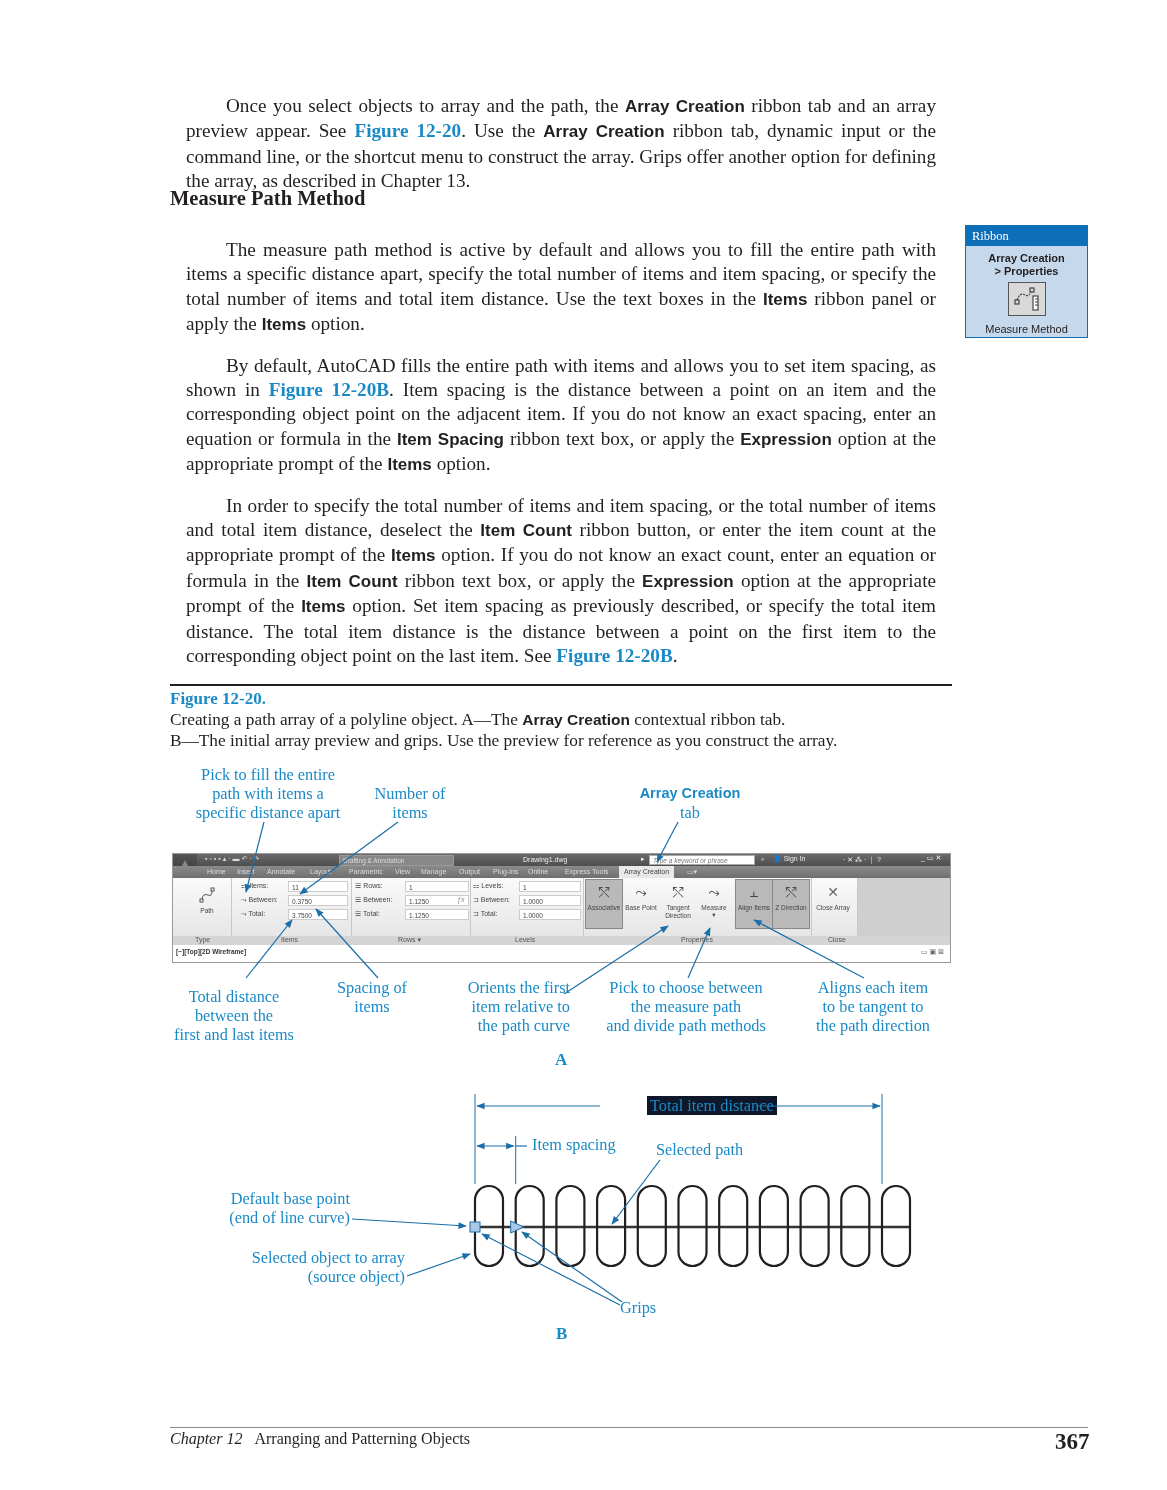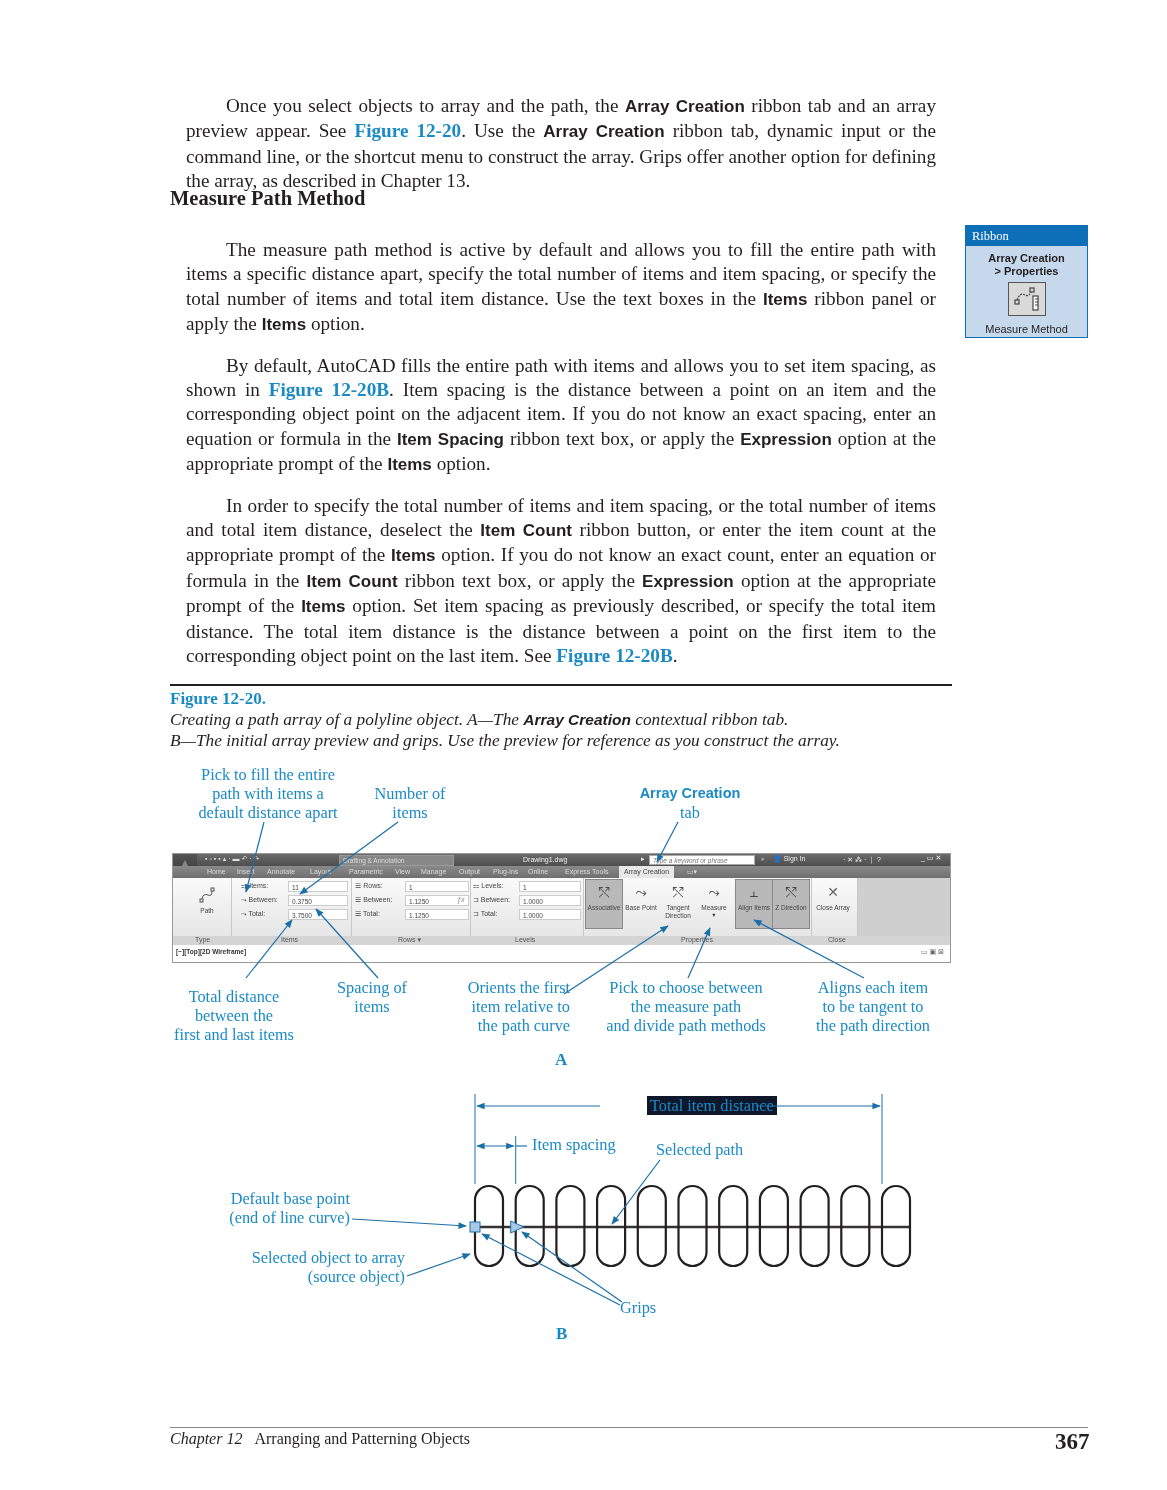--- a/index.html
+++ b/index.html
@@ -12,21 +12,21 @@
   h2 { position:absolute; left:170px; top:187px; margin:0; font-size:20.5px; font-weight:bold; font-family:"Liberation Serif", serif; }
   
   .note { position:absolute; left:965px; top:225px; width:121px; height:111px; background:#c6d8ec; border:1px solid #0d6fb8; }
   .note-head { background:#0d6fb8; color:#fff; font-size:12.5px; padding:2px 6px; height:16px; line-height:16px; }
   .note-title { font-family:"Liberation Sans", sans-serif; font-weight:bold; font-size:11px; text-align:center; line-height:13px; margin-top:6px; }
   .note-icon { width:36px; height:32px; margin:4px auto 0; background:#d9d9d9; border:1px solid #555; display:flex; align-items:center; justify-content:center; }
   .note-caption { font-family:"Liberation Sans", sans-serif; font-weight:normal; font-size:11px; text-align:center; margin-top:7px; }
   
   .fig-rule { position:absolute; left:170px; top:684px; width:782px; height:2px; background:#231f20; }
   .fig-title { position:absolute; left:170px; top:689px; font-size:17px; font-weight:bold; color:#1a8ac6; }
-  .fig-cap { position:absolute; left:170px; top:709px; font-size:17.3px; line-height:21px; width:800px;font-style:italic; }
+  .fig-cap { position:absolute; left:170px; top:709px; font-size:17.3px; line-height:21px; width:800px; }
   .fig-cap .b { font-size:15.5px; }
   .callout { position:absolute; color:#1a8ac6; font-size:16.3px; line-height:19px; text-align:center; }
   .panel-label { position:absolute; color:#1a8ac6; font-weight:bold; font-size:17px; }
   
   .ribbon { position:absolute; left:172px; top:853px; width:777px; height:108px; background:#f0f0f0; border:1px solid #999; overflow:hidden; font-family:"Liberation Sans", sans-serif; font-size:7px; color:#444; }
   .rb-title { position:absolute; left:0; top:0; width:777px; height:12px; background:linear-gradient(#6a6a6a,#4e4e4e); color:#eee; }
   .rb-tabs { position:absolute; left:0; top:12px; width:777px; height:12px; background:linear-gradient(#8a8a8a,#6f6f6f); color:#ddd; }
   .rb-tabs span { position:absolute; top:2px; }
   .rb-body { position:absolute; left:0; top:24px; width:777px; height:58px; background:linear-gradient(#fafafa,#e6e6e6); }
   .rb-foot { position:absolute; left:0; top:82px; width:777px; height:9px; background:#d4d4d4; color:#555; }
@@ -83,21 +83,21 @@
 <div class="fig-rule"></div>
 <div class="fig-title">Figure 12-20.</div>
 <div class="fig-cap">
   <div><span>Creating a path array of a polyline object. A—The </span><span class="b">Array Creation</span><span> contextual ribbon tab.</span></div>
   <div>B—The initial array preview and grips. Use the preview for reference as you construct the array.</div>
 </div>
 
 <div class="callout" style="left:178px; top:765px; width:180px;">
   <div>Pick to fill the entire</div>
     <div>path with items a</div>
-    <div>default distance apart</div>
+    <div>specific distance apart</div>
 </div>
 <div class="callout" style="left:360px; top:784px; width:100px;">
   <div>Number of</div>
     <div>items</div>
 </div>
 <div class="callout" style="left:620px; top:784px; width:140px;">
   <div class="bsans" style="font-family:'Liberation Sans',sans-serif;font-weight:bold;font-size:14.5px;">Array Creation</div>
     <div>tab</div>
 </div>
 

